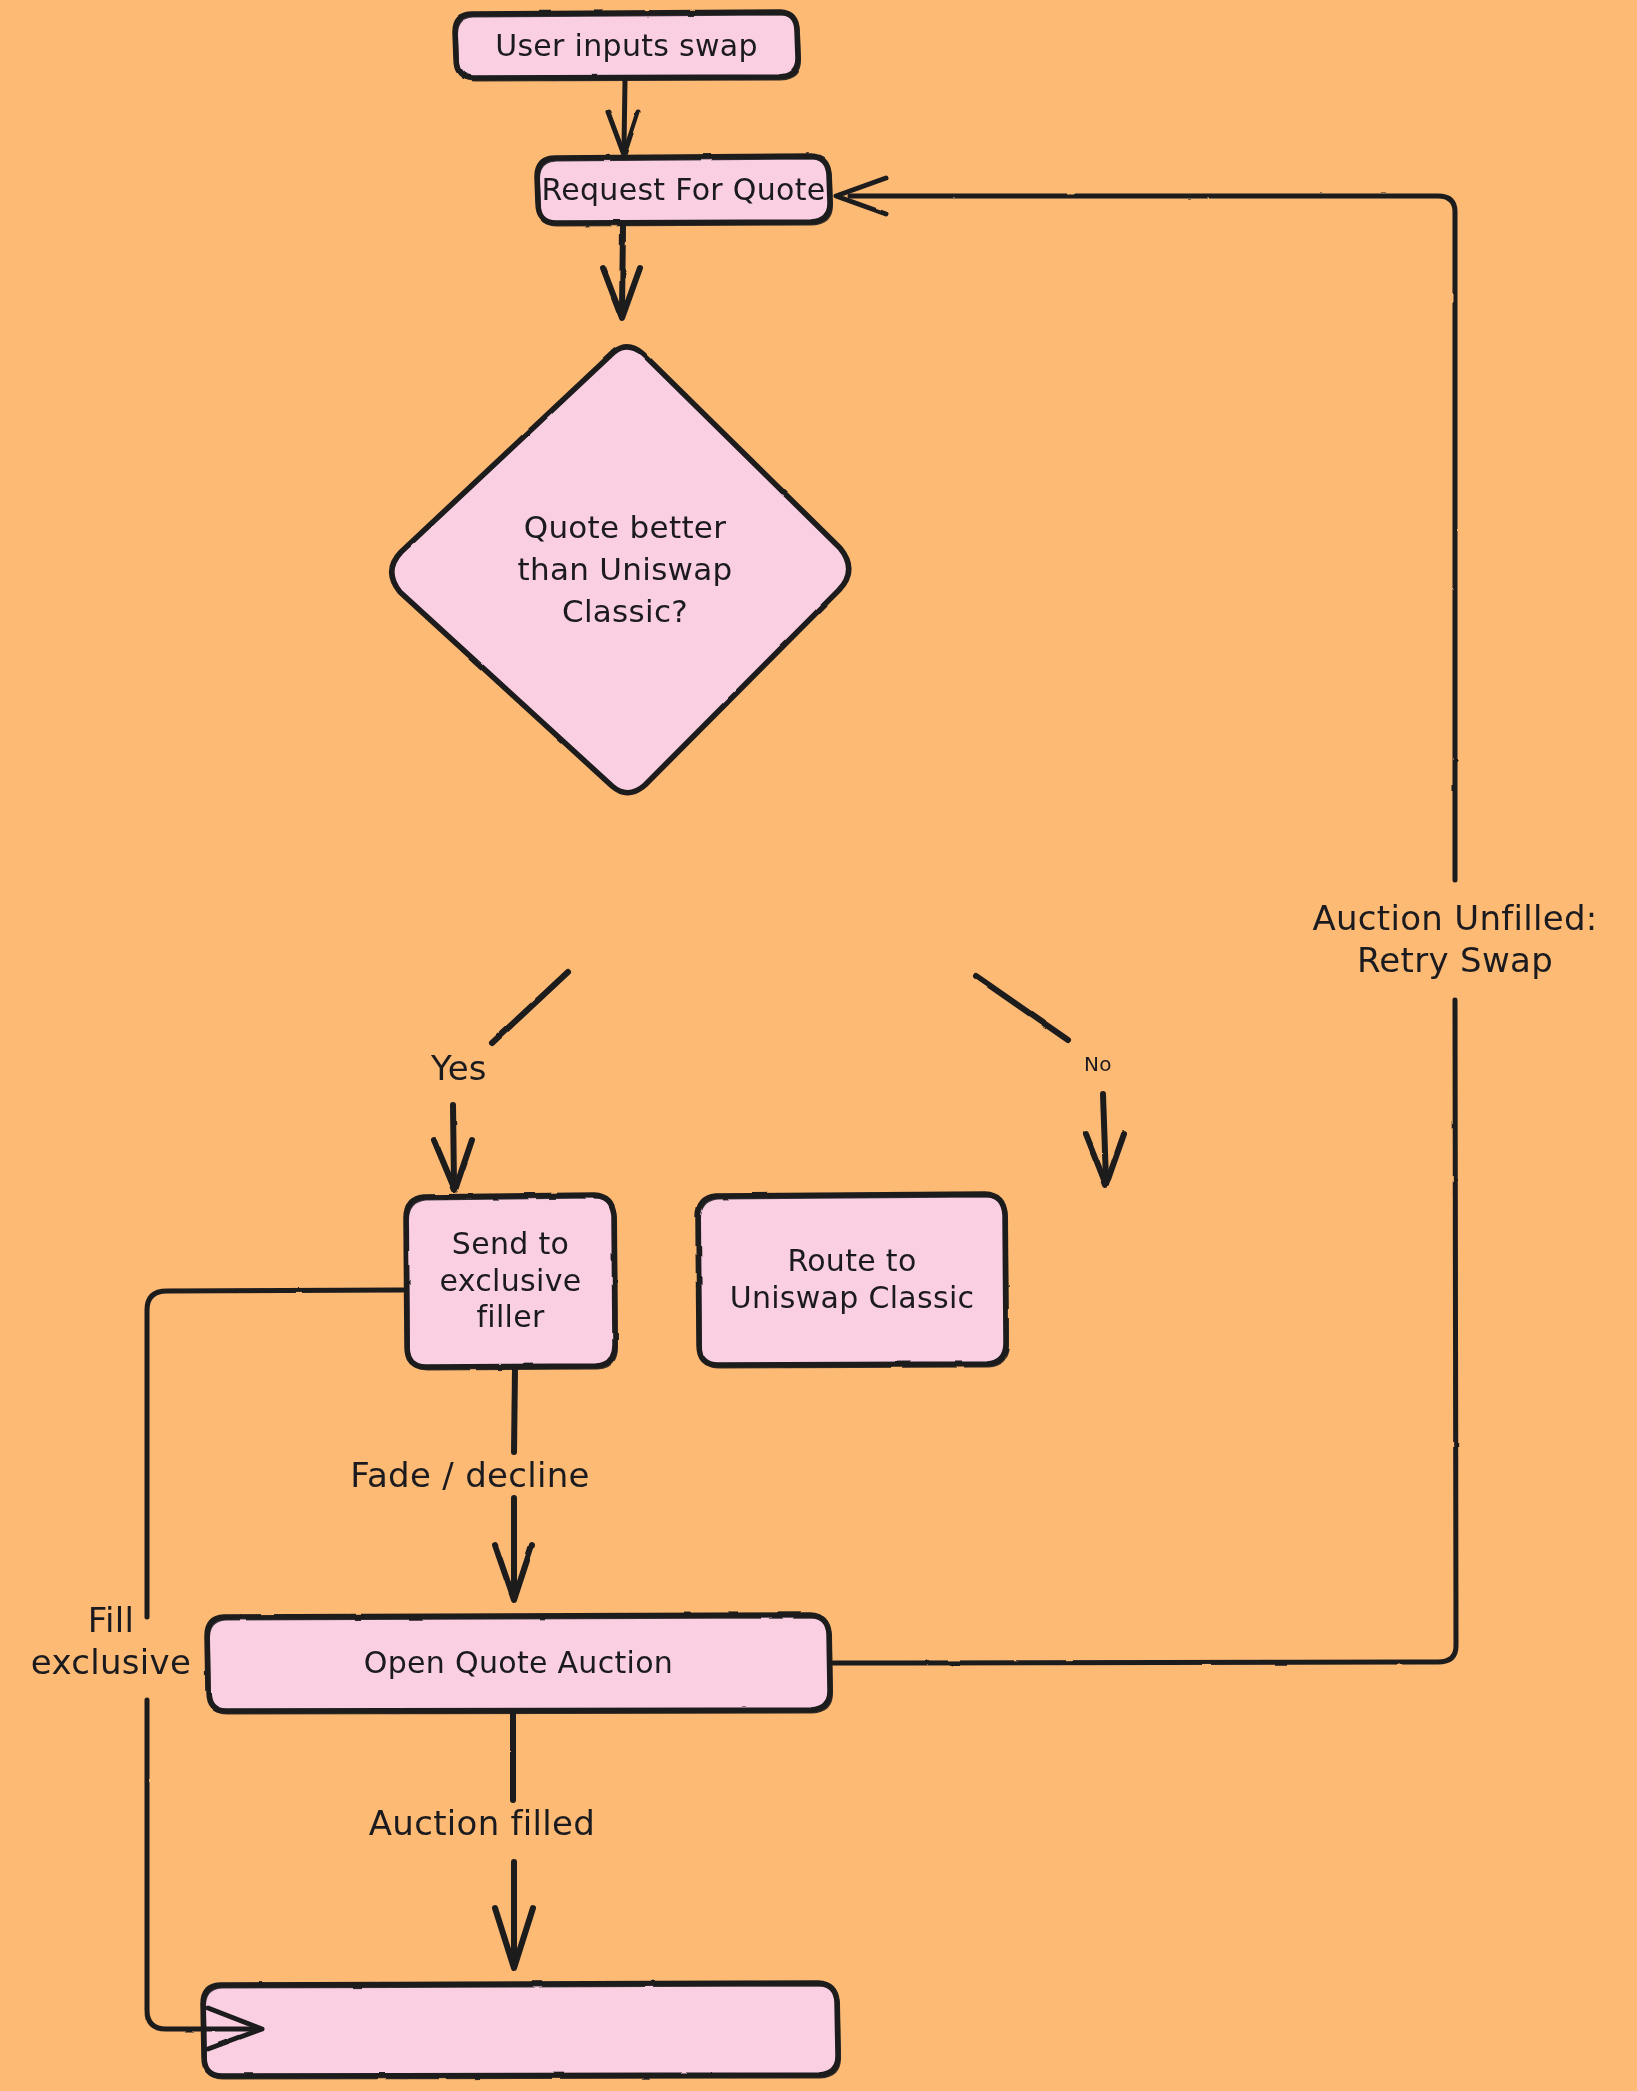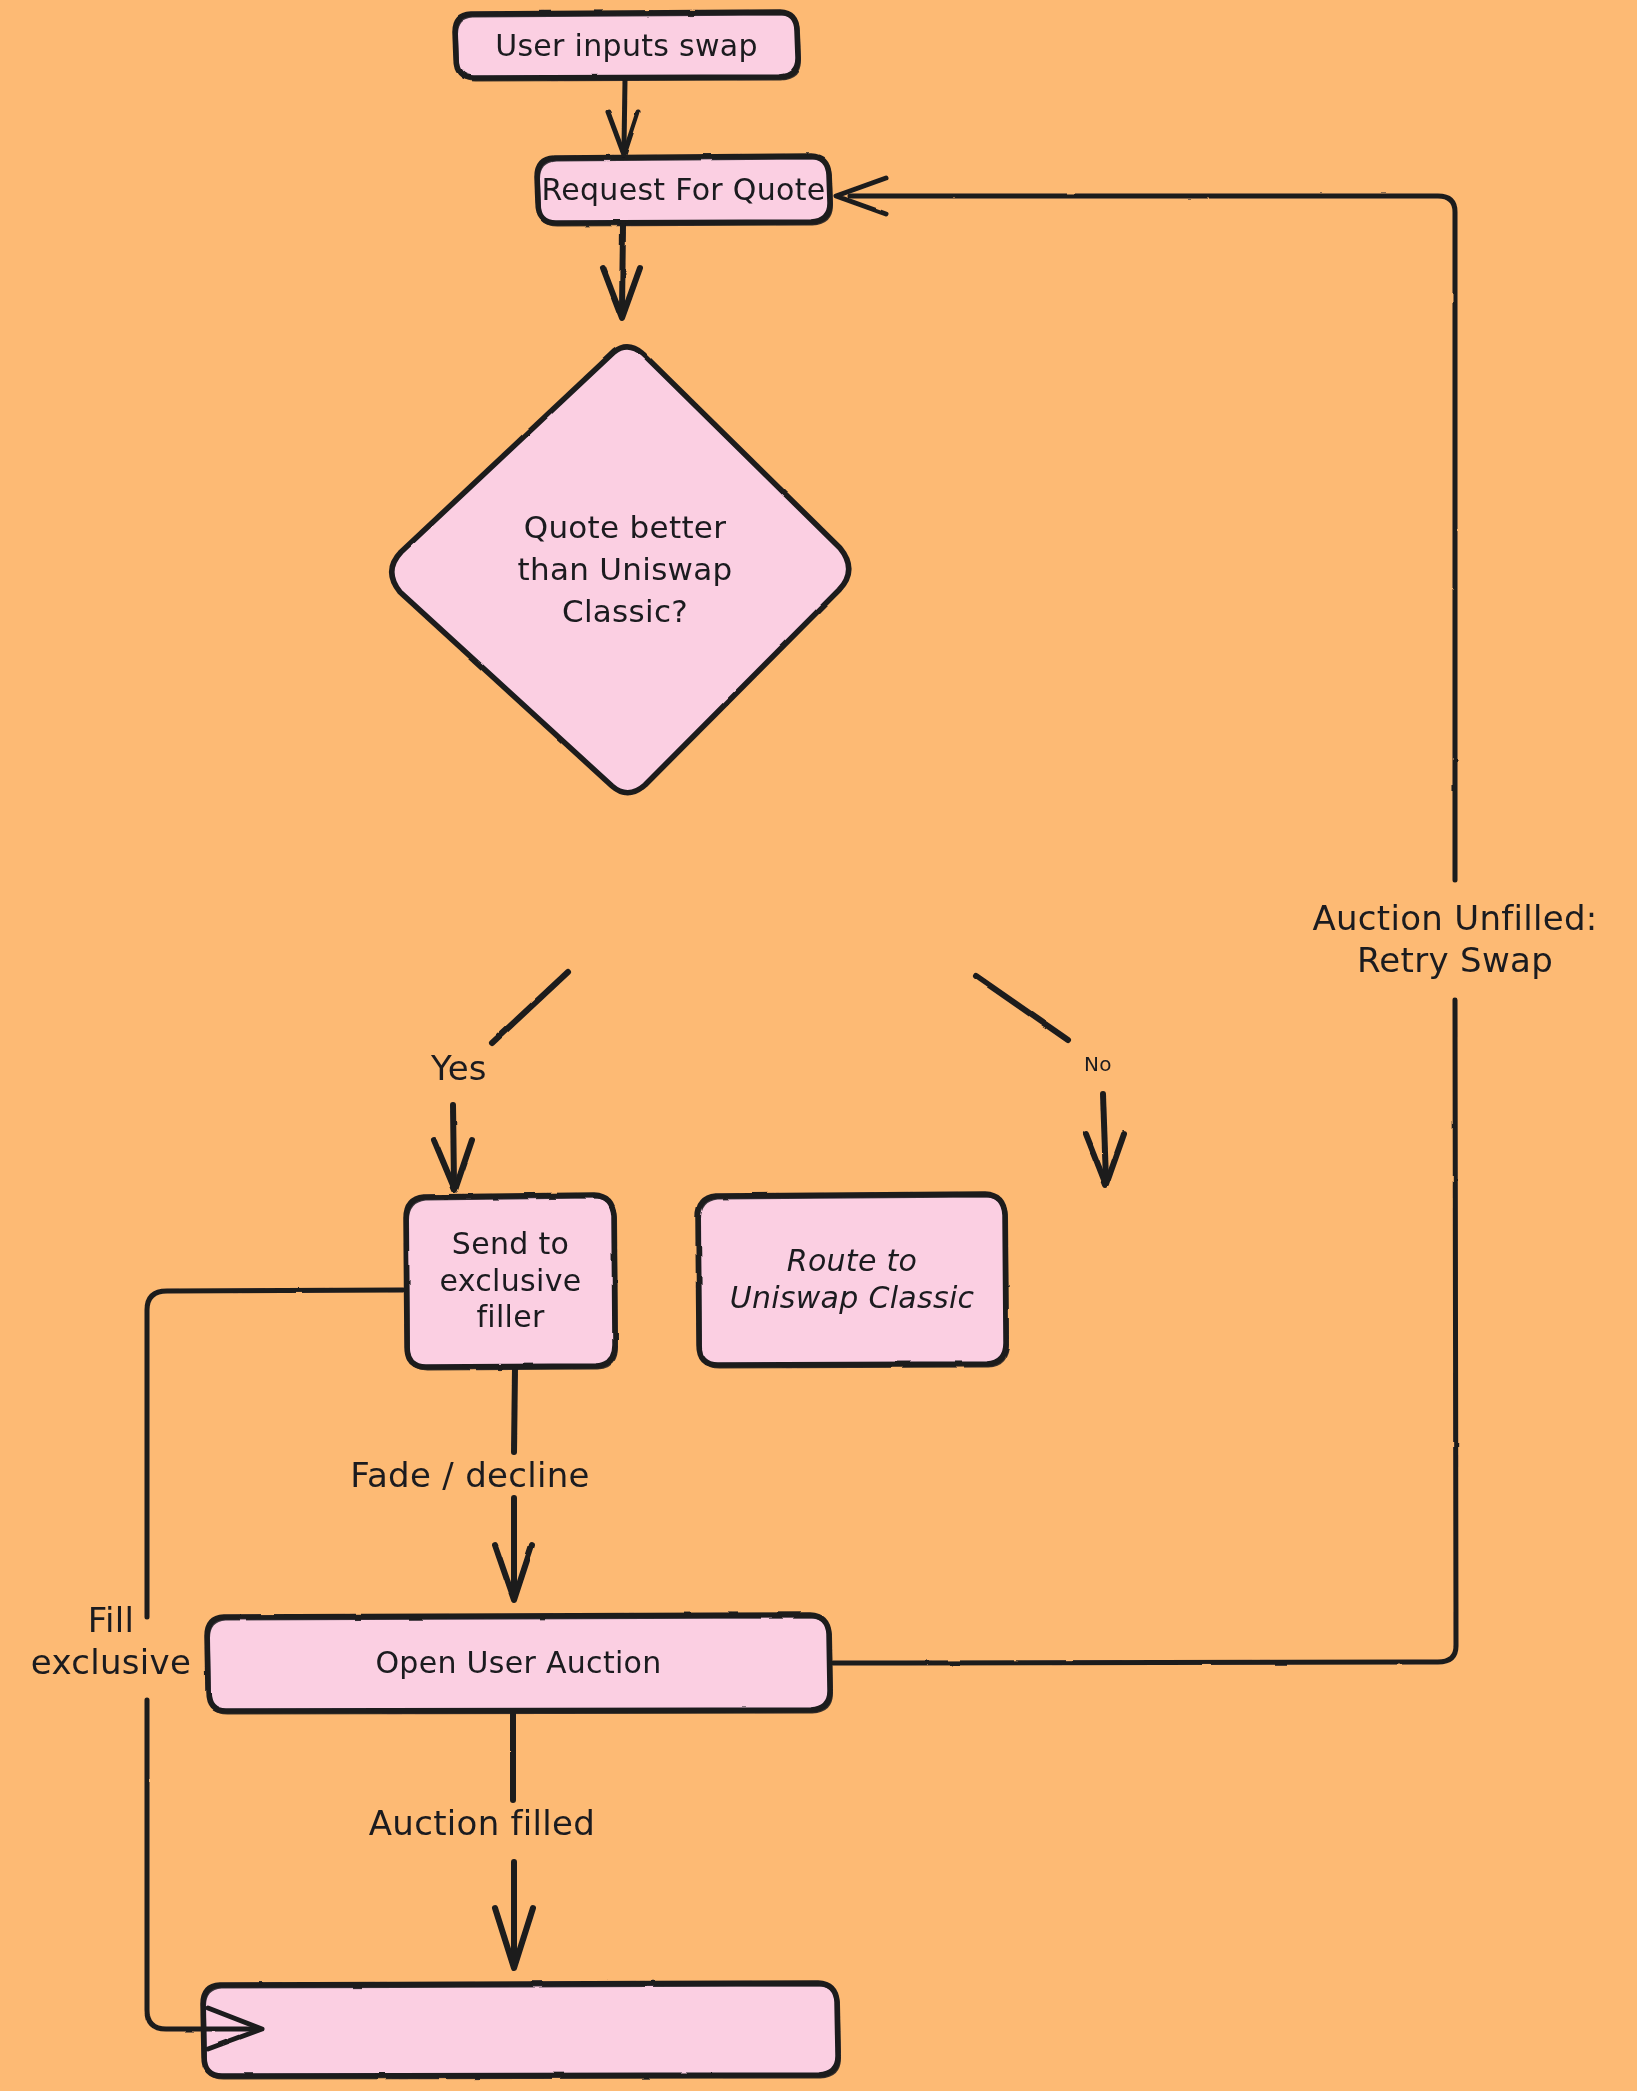--- a/index.html
+++ b/index.html
@@ -172,27 +172,27 @@
 
   <div class="center-wrap" style="left:537px; top:157px; width:293px; height:66px;">
     <div class="node-label">Request For Quote</div>
   </div>
 
   <div class="center-wrap" style="left:406px; top:1196px; width:209px; height:170px;">
     <div class="node-label">Send to
 exclusive filler</div>
   </div>
 
-  <div class="center-wrap" style="left:698px; top:1195px; width:308px; height:170px;font-style:italic;">
+  <div class="center-wrap" style="left:698px; top:1195px; width:308px; height:170px;">
     <div class="node-label">Route to
 Uniswap Classic</div>
   </div>
 
   <div class="center-wrap" style="left:207px; top:1616px; width:623px; height:95px;">
-    <div class="node-label">Open User Auction</div>
+    <div class="node-label">Open Quote Auction</div>
   </div>
 
 
   <div class="center-wrap" style="left:404px; top:1046px; width:110px; height:44px;">
     <div class="edge-label">Yes</div>
   </div>
 
   <div class="center-wrap" style="left:1048px; top:1042px; width:100px; height:44px;">
     <div class="edge-label small">No</div>
   </div>

